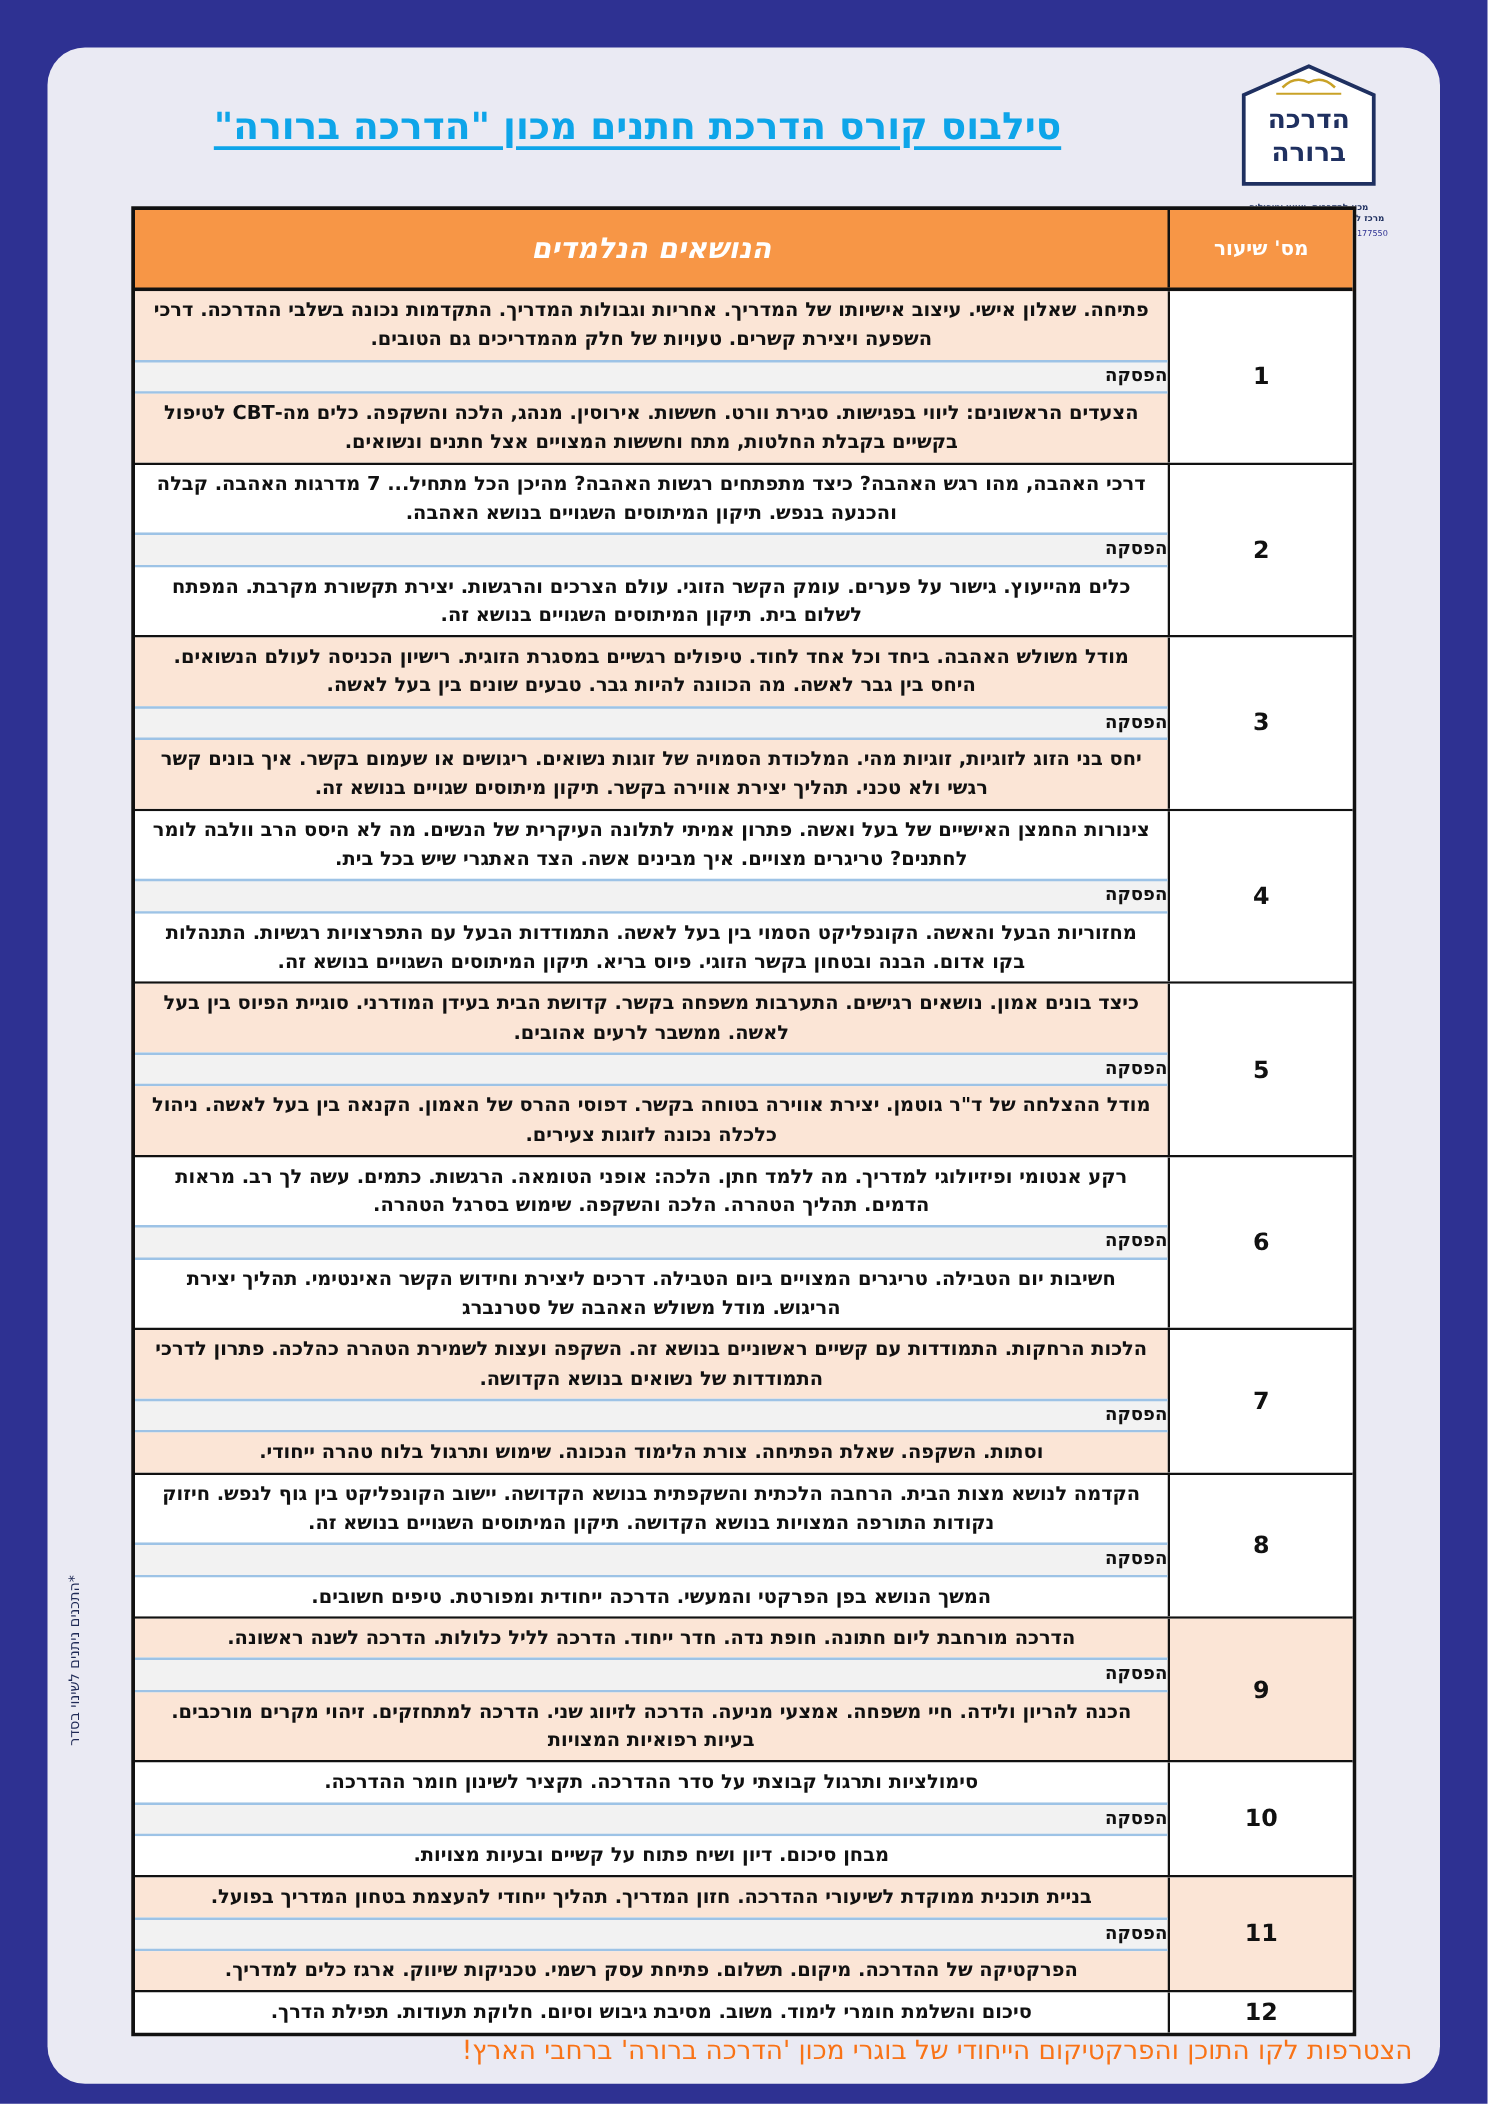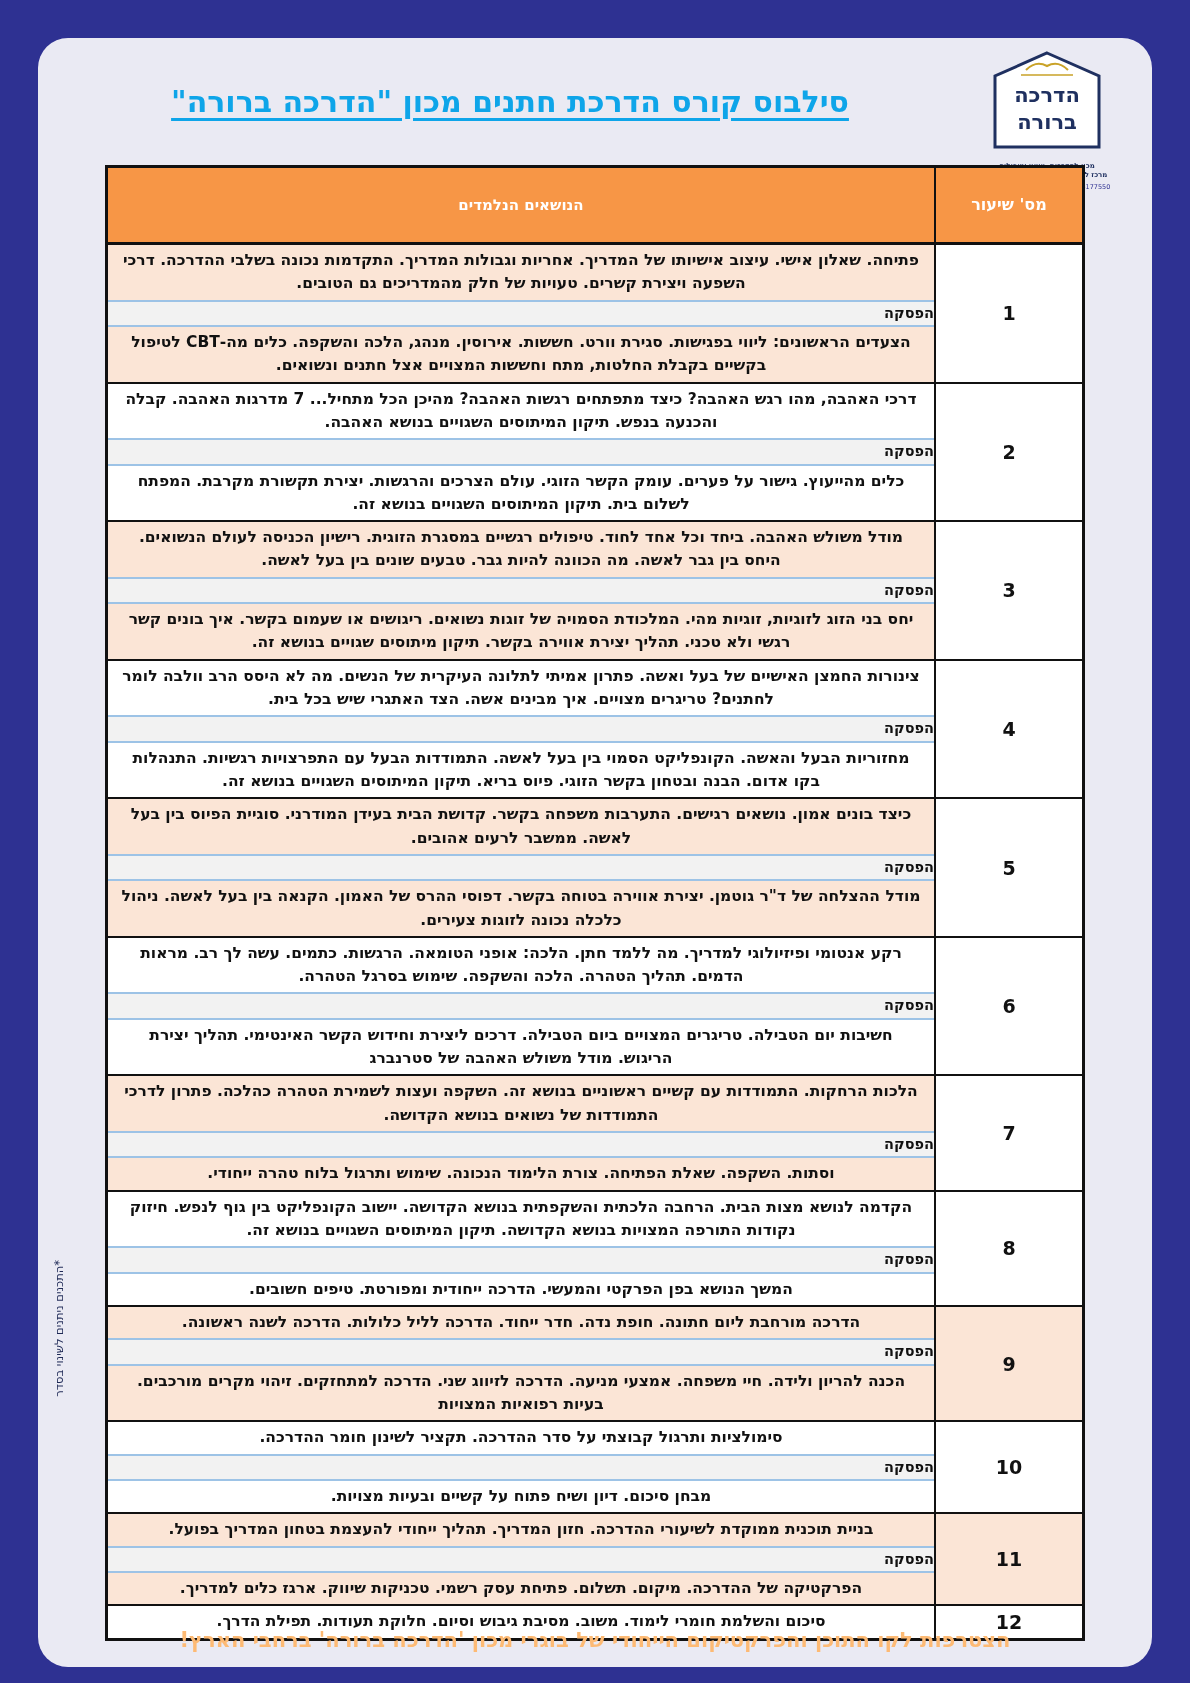--- a/index.html
+++ b/index.html
@@ -29,21 +29,21 @@
   .syllabus-table{
     position:absolute;top:165px;right:105px;width:980px;
     border:3px solid #111;background:#fff;box-sizing:border-box;
   }
   .t-header{display:flex;background:#F79646;border-bottom:3px solid #111;color:#fff;font-weight:bold;}
   .t-header .numcol{
     width:148px;box-sizing:border-box;border-left:2px solid #111;
     display:flex;align-items:center;justify-content:center;
     font-size:16px;text-align:center;padding:8px 6px;line-height:1.3;
   }
-  .t-header .topics{flex:1;display:flex;align-items:center;justify-content:center;font-size:15px;padding:28px 0;}
+  .t-header .topics{flex:1;display:flex;align-items:center;justify-content:center;font-size:23px;padding:18px 0;font-style:italic;}
   .t-row{display:flex;border-bottom:2px solid #111;}
   .t-row:last-child{border-bottom:none;}
   .num-cell{
     width:148px;box-sizing:border-box;border-left:2px solid #111;
     display:flex;align-items:center;justify-content:center;
     font-size:19px;font-weight:bold;color:#111;background:#fff;
   }
   .num-cell.peach{background:#FBE5D6;}
   .content-cell{flex:1;display:flex;flex-direction:column;}
   .sec{
@@ -52,22 +52,22 @@
     display:flex;align-items:center;justify-content:center;flex:1 0 auto;
   }
   .sec.peach{background:#FBE5D6;}
   .sec.white{background:#fff;}
   .break-band{
     background:#F2F2F2;border-top:2px solid #9DC3E6;border-bottom:2px solid #9DC3E6;
     text-align:right;font-weight:bold;font-size:14.5px;padding:2px 0;color:#111;
     line-height:1.35;flex:0 0 auto;
   }
   .page-footer{
-    position:absolute;top:1628px;left:60px;right:60px;text-align:center;
-    font-weight:bold;font-size:21px;color:#fdba74;
+    position:absolute;top:1628px;left:60px;right:60px;
+    font-weight:normal;font-size:21px;color:#f97316;
   }
   .side-note{
     position:absolute;left:52px;top:1470px;width:210px;
     transform-origin:0 0;transform:rotate(-90deg);
     font-size:11.5px;color:#1F2A56;direction:rtl;white-space:nowrap;
   }
 </style>
 </head>
 <body>
 

